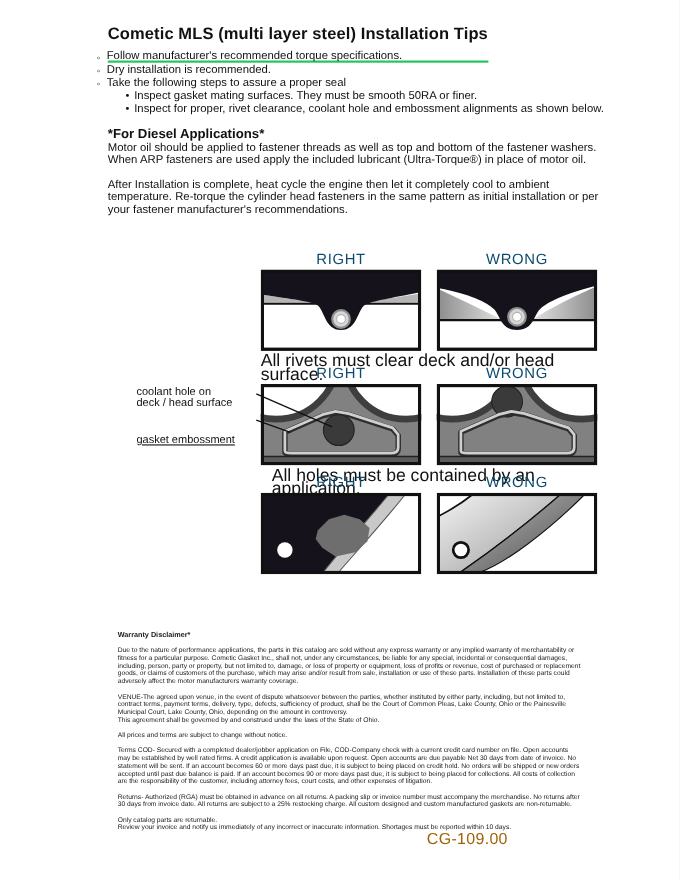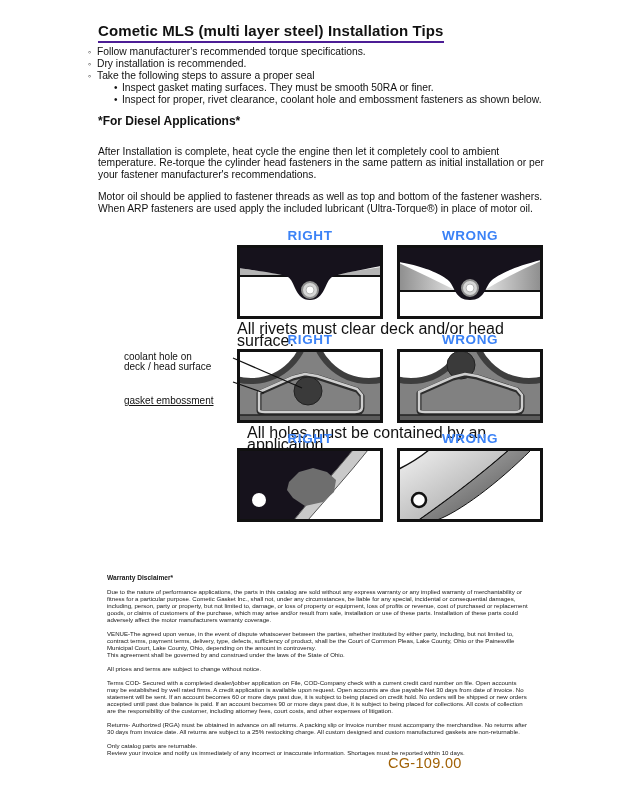--- a/index.html
+++ b/index.html
@@ -5,36 +5,36 @@
   html,body{margin:0;padding:0;background:#e8e8e8;}
   .page{
     position:relative;width:618px;height:800px;background:#ffffff;
     font-family:"Liberation Sans",sans-serif;color:#111;overflow:hidden;
     margin:0 auto;
   }
   .abs{position:absolute;}
   
   .title{
     left:98px;top:22px;font-size:15px;font-weight:bold;
-    border-bottom:2px solid #4c1d95;padding-bottom:2px;letter-spacing:.1px;
+    border-bottom:2px solid #22c55e;padding-bottom:16px;letter-spacing:.1px;
   }
   
   .bullets{left:88px;top:46px;width:468px;font-size:10.3px;line-height:12px;}
   .b-row{display:flex;}
   .b-row .mk{width:9px;flex:0 0 9px;font-size:9px;line-height:12px;}
   .b-sub{padding-left:26px;}
   .b-sub .mk{width:8px;flex:0 0 8px;font-size:10px;}
   
   .diesel{left:98px;top:116px;width:456px;font-size:10.3px;line-height:11.6px;}
-  .diesel h2{font-size:12px;margin:0 0 18px 0;}
+  .diesel h2{font-size:12px;margin:0 0 1px 0;}
   .diesel p{margin:0 0 11px 0;}
   
   .diag{width:306px;}
   .rw-labels{display:flex;gap:14px;}
-  .rw-label{width:146px;text-align:center;font-size:13.5px;letter-spacing:.6px;color:#3b82f6;font-weight:bold;}
+  .rw-label{width:146px;text-align:center;font-size:13.5px;letter-spacing:.6px;color:#0c4a6e;}
   .panels{display:flex;gap:14px;margin-top:2px;}
   .panel{width:146px;height:74px;display:block;}
   .caption{margin-top:4px;font-size:16px;line-height:11.5px;white-space:pre-line;}
   .cap-indent{padding-left:10px;}
   
   .side-labels{left:124px;top:341px;width:125px;text-align:left;font-size:10px;line-height:10.5px;white-space:pre-line;}
   .side-labels .lbl2{margin-top:13px;text-decoration:underline;}
   .leader{left:230px;top:350px;width:90px;height:50px;z-index:5;pointer-events:none;}
   
   .warranty{left:107px;top:574px;width:421px;font-size:6.1px;line-height:7px;color:#181818;}
@@ -62,28 +62,28 @@
     <div class="b-row">
       <span class="mk">◦</span>
       <span>Take the following steps to assure a proper seal</span>
     </div>
     <div class="b-row b-sub">
       <span class="mk">•</span>
       <span>Inspect gasket mating surfaces.  They must be smooth 50RA or finer.</span>
     </div>
     <div class="b-row b-sub">
       <span class="mk">•</span>
-      <span>Inspect for proper, rivet clearance, coolant hole and embossment fasteners as shown below.</span>
+      <span>Inspect for proper, rivet clearance, coolant hole and embossment alignments as shown below.</span>
     </div>
   </div>
 
   <div class="abs diesel">
     <h2>*For Diesel Applications*</h2>
+    <p>Motor oil should be applied to fastener threads as well as top and bottom of the fastener washers. When ARP fasteners are used apply the included lubricant (Ultra-Torque®) in place of motor oil.</p>
     <p>After Installation is complete, heat cycle the engine then let it completely cool to ambient temperature. Re-torque the cylinder head fasteners in the same pattern as initial installation or per your fastener manufacturer's recommendations.</p>
-    <p>Motor oil should be applied to fastener threads as well as top and bottom of the fastener washers. When ARP fasteners are used apply the included lubricant (Ultra-Torque®) in place of motor oil.</p>
   </div>
 
   <div class="abs diag" style="left:237px;top:228px;">
     <div class="rw-labels">
       <div class="rw-label">RIGHT</div>
       <div class="rw-label">WRONG</div>
     </div>
     <div class="panels">
       <svg class="panel" viewBox="0 0 146 74">
         <rect width="146" height="74" fill="#fff"></rect>

